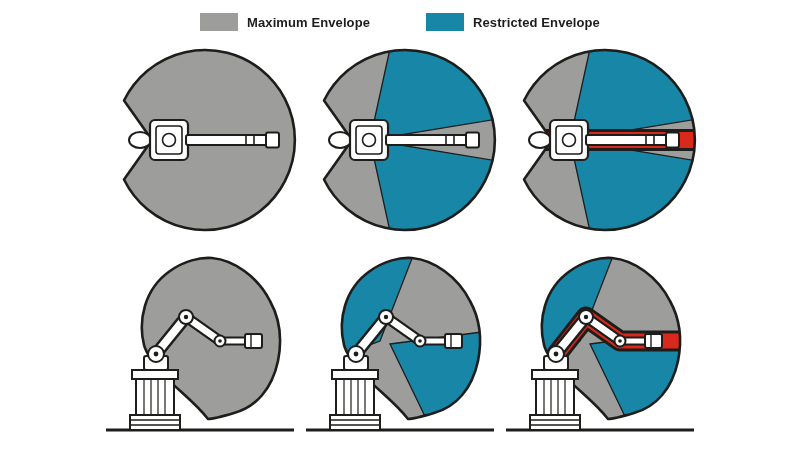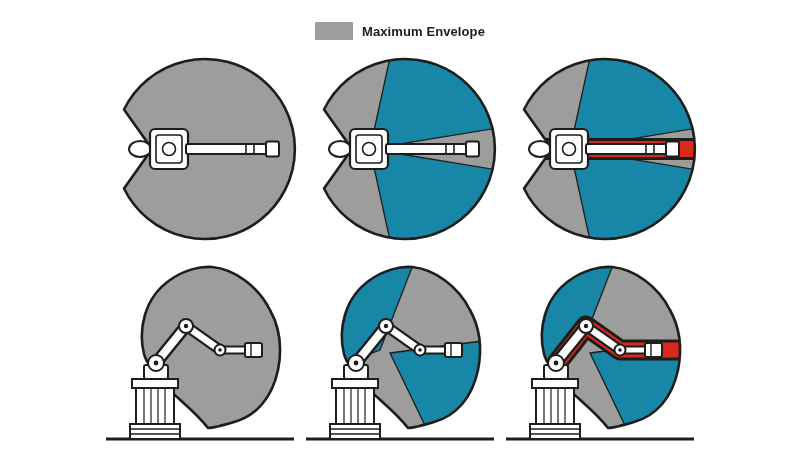--- a/index.html
+++ b/index.html
@@ -1,17 +1,17 @@
 <!DOCTYPE html>
 <html style="--c-gray: #9d9d9c; --c-teal: #1786a7; --c-red: #d9291d; --c-line: #1d1d1b; --c-white: #ffffff; --c-bg: #ffffff;"><head>
 <meta charset="utf-8">
 <style>
   html,body{margin:0;padding:0;background:#fff;}
   #page{width:800px;height:460px;background:var(--c-bg,#fff);overflow:hidden;
-        font-family:"Liberation Sans", sans-serif;box-sizing:border-box;padding-top:19px;}
+        font-family:"Liberation Sans", sans-serif;box-sizing:border-box;padding-top:10px;}
   
   .legend{display:flex;justify-content:center;align-items:center;gap:56px;height:24px;margin-bottom:4px;}
   .legend-item{display:flex;align-items:center;gap:9px;}
   .swatch{width:38px;height:18px;display:inline-block;}
   .sw-max{background:var(--c-gray);}
   .sw-res{background:var(--c-teal);}
   .sw-op{background:var(--c-red);}
   .legend-label{font-size:13px;font-weight:700;color:var(--c-line);letter-spacing:.1px;}
   
   .figures-row{display:flex;justify-content:center;}
@@ -108,20 +108,24 @@
   </defs>
 </svg>
 
 <div id="page">
 
   <div class="legend">
     <div class="legend-item">
       <span class="swatch sw-max"></span>
       <span class="legend-label">Maximum Envelope</span>
     </div>
+    <div class="legend-item">
+      <span class="swatch sw-res"></span>
+      <span class="legend-label">Restricted Envelope</span>
+    </div>
   </div>
 
   <div class="figures-row top">
     <svg class="figure" width="200" height="204" viewBox="0 0 200 200">
       <use href="#env-top" class="use-gray"></use>
       <use href="#env-top" class="use-outline"></use>
       <use href="#robot-top"></use>
     </svg>
     <svg class="figure" width="200" height="204" viewBox="0 0 200 200">
       <use href="#env-top" class="use-gray"></use>

